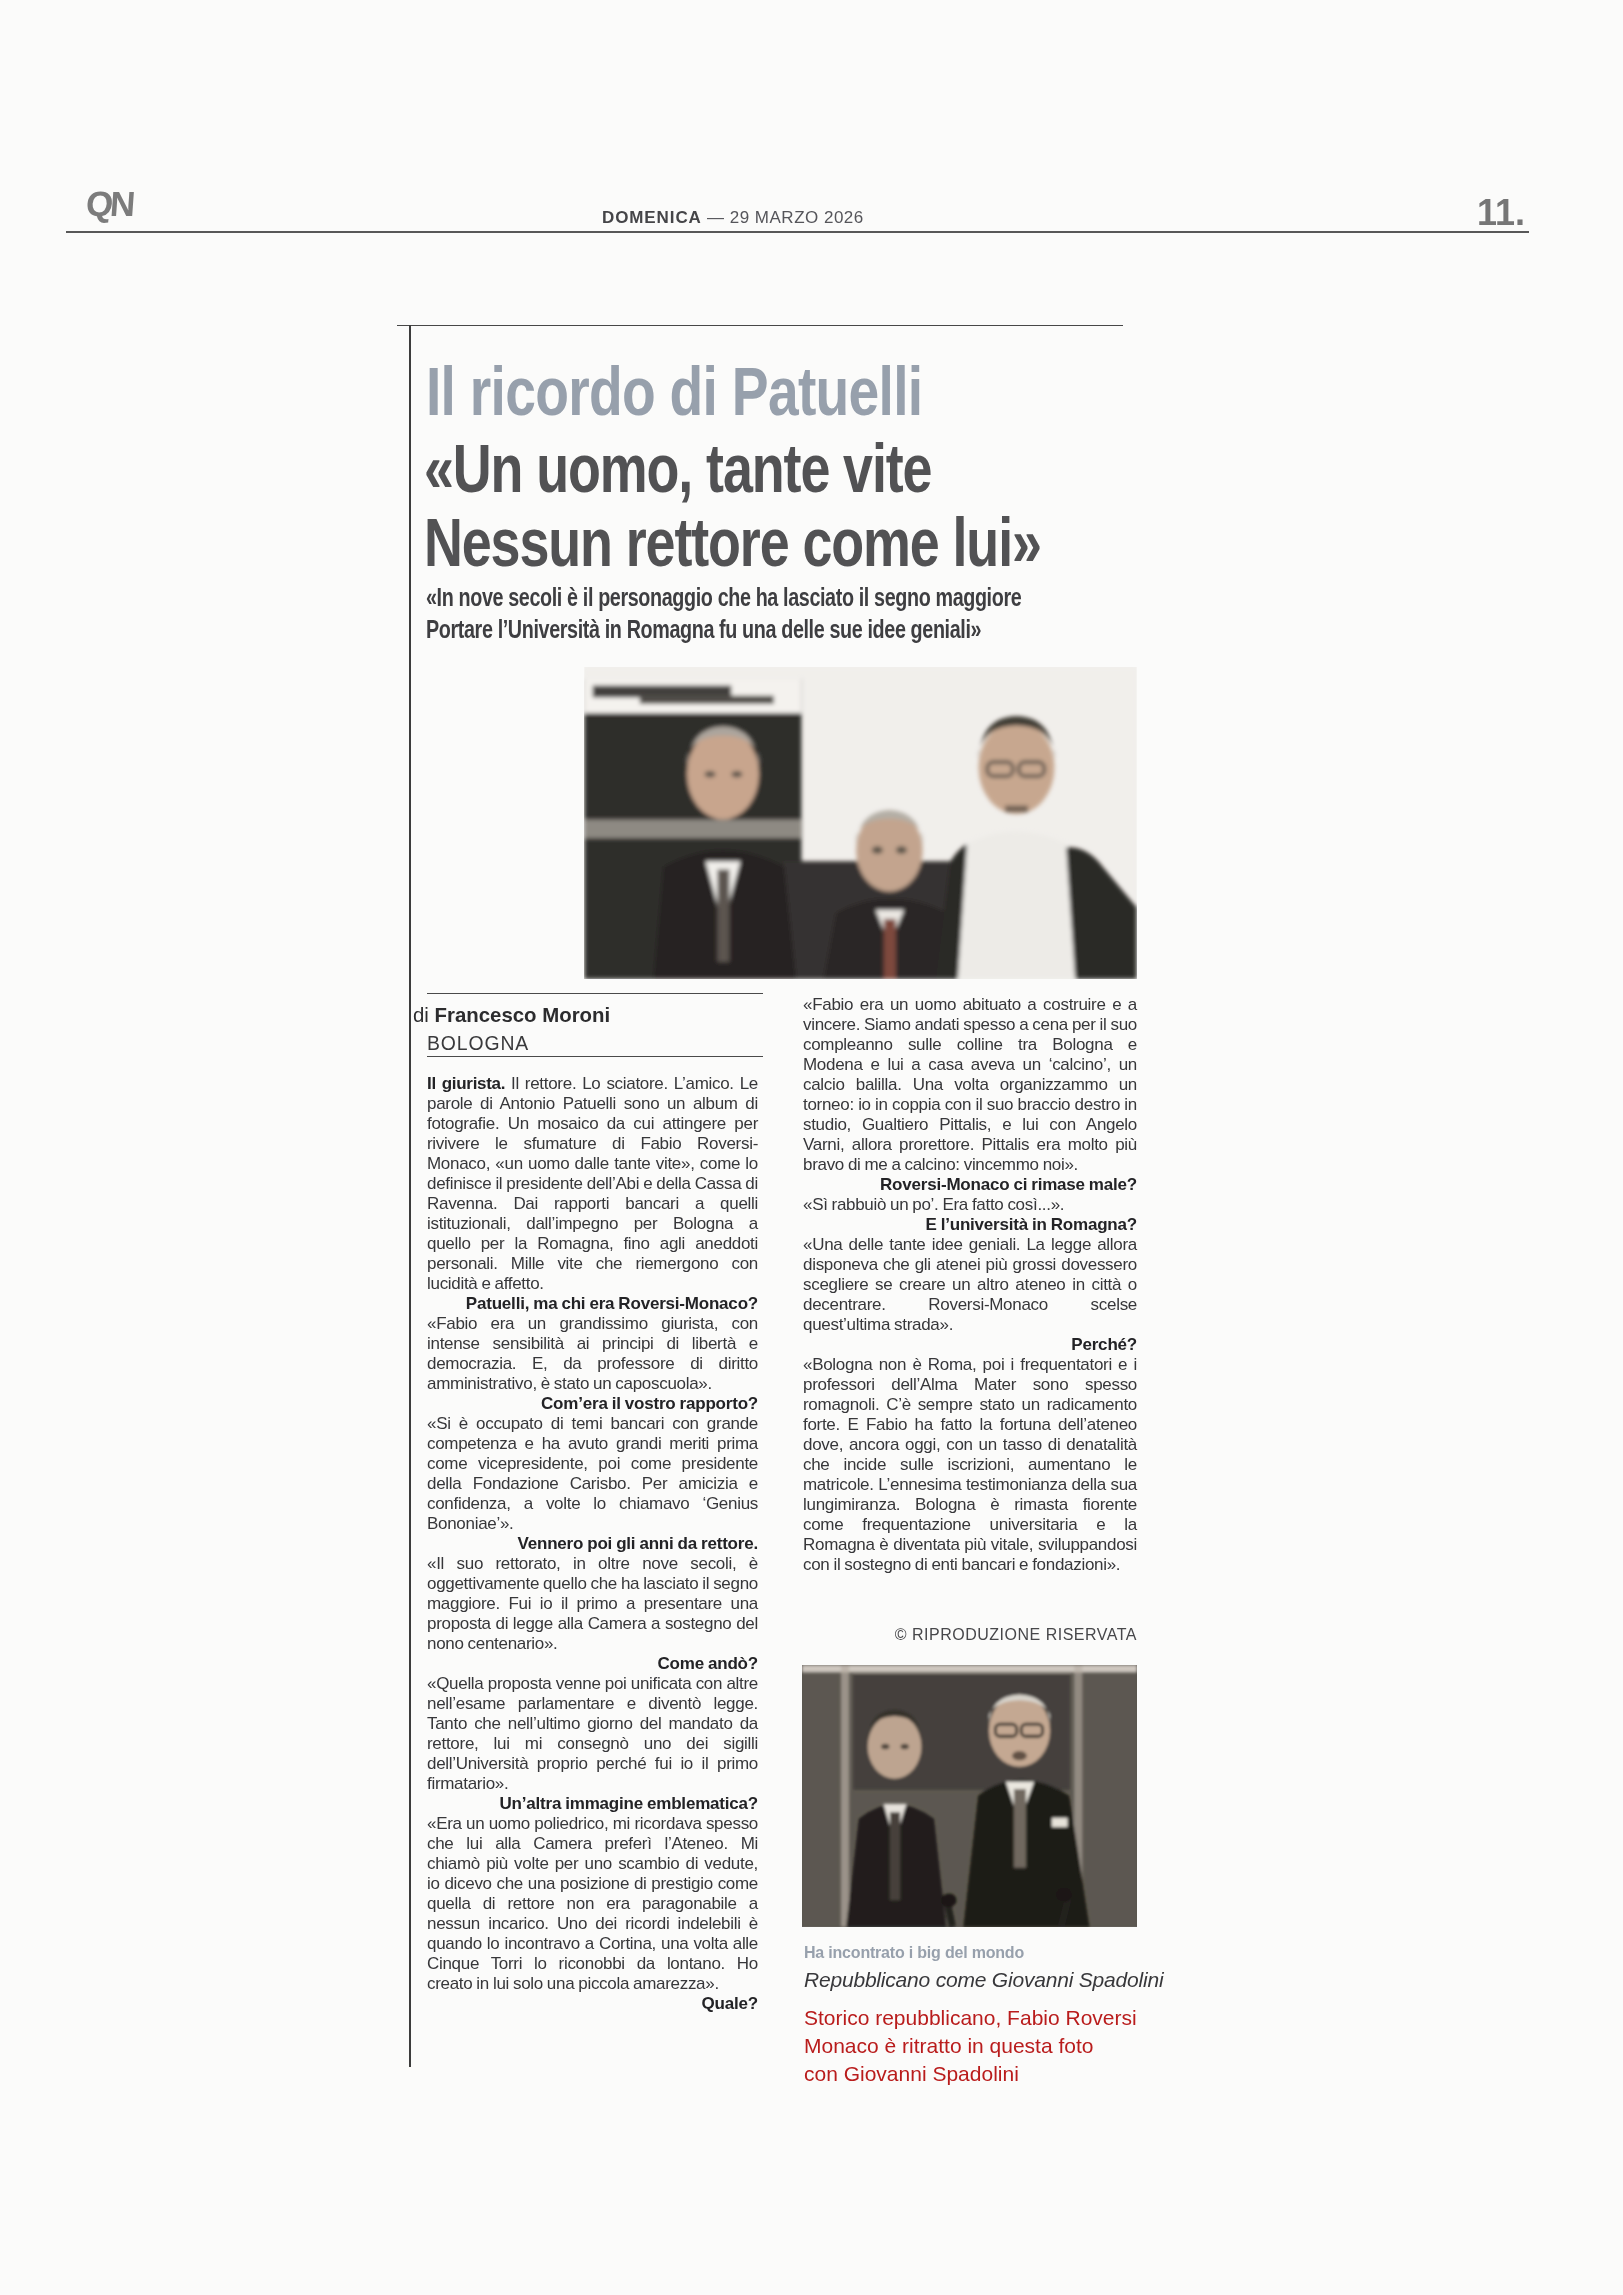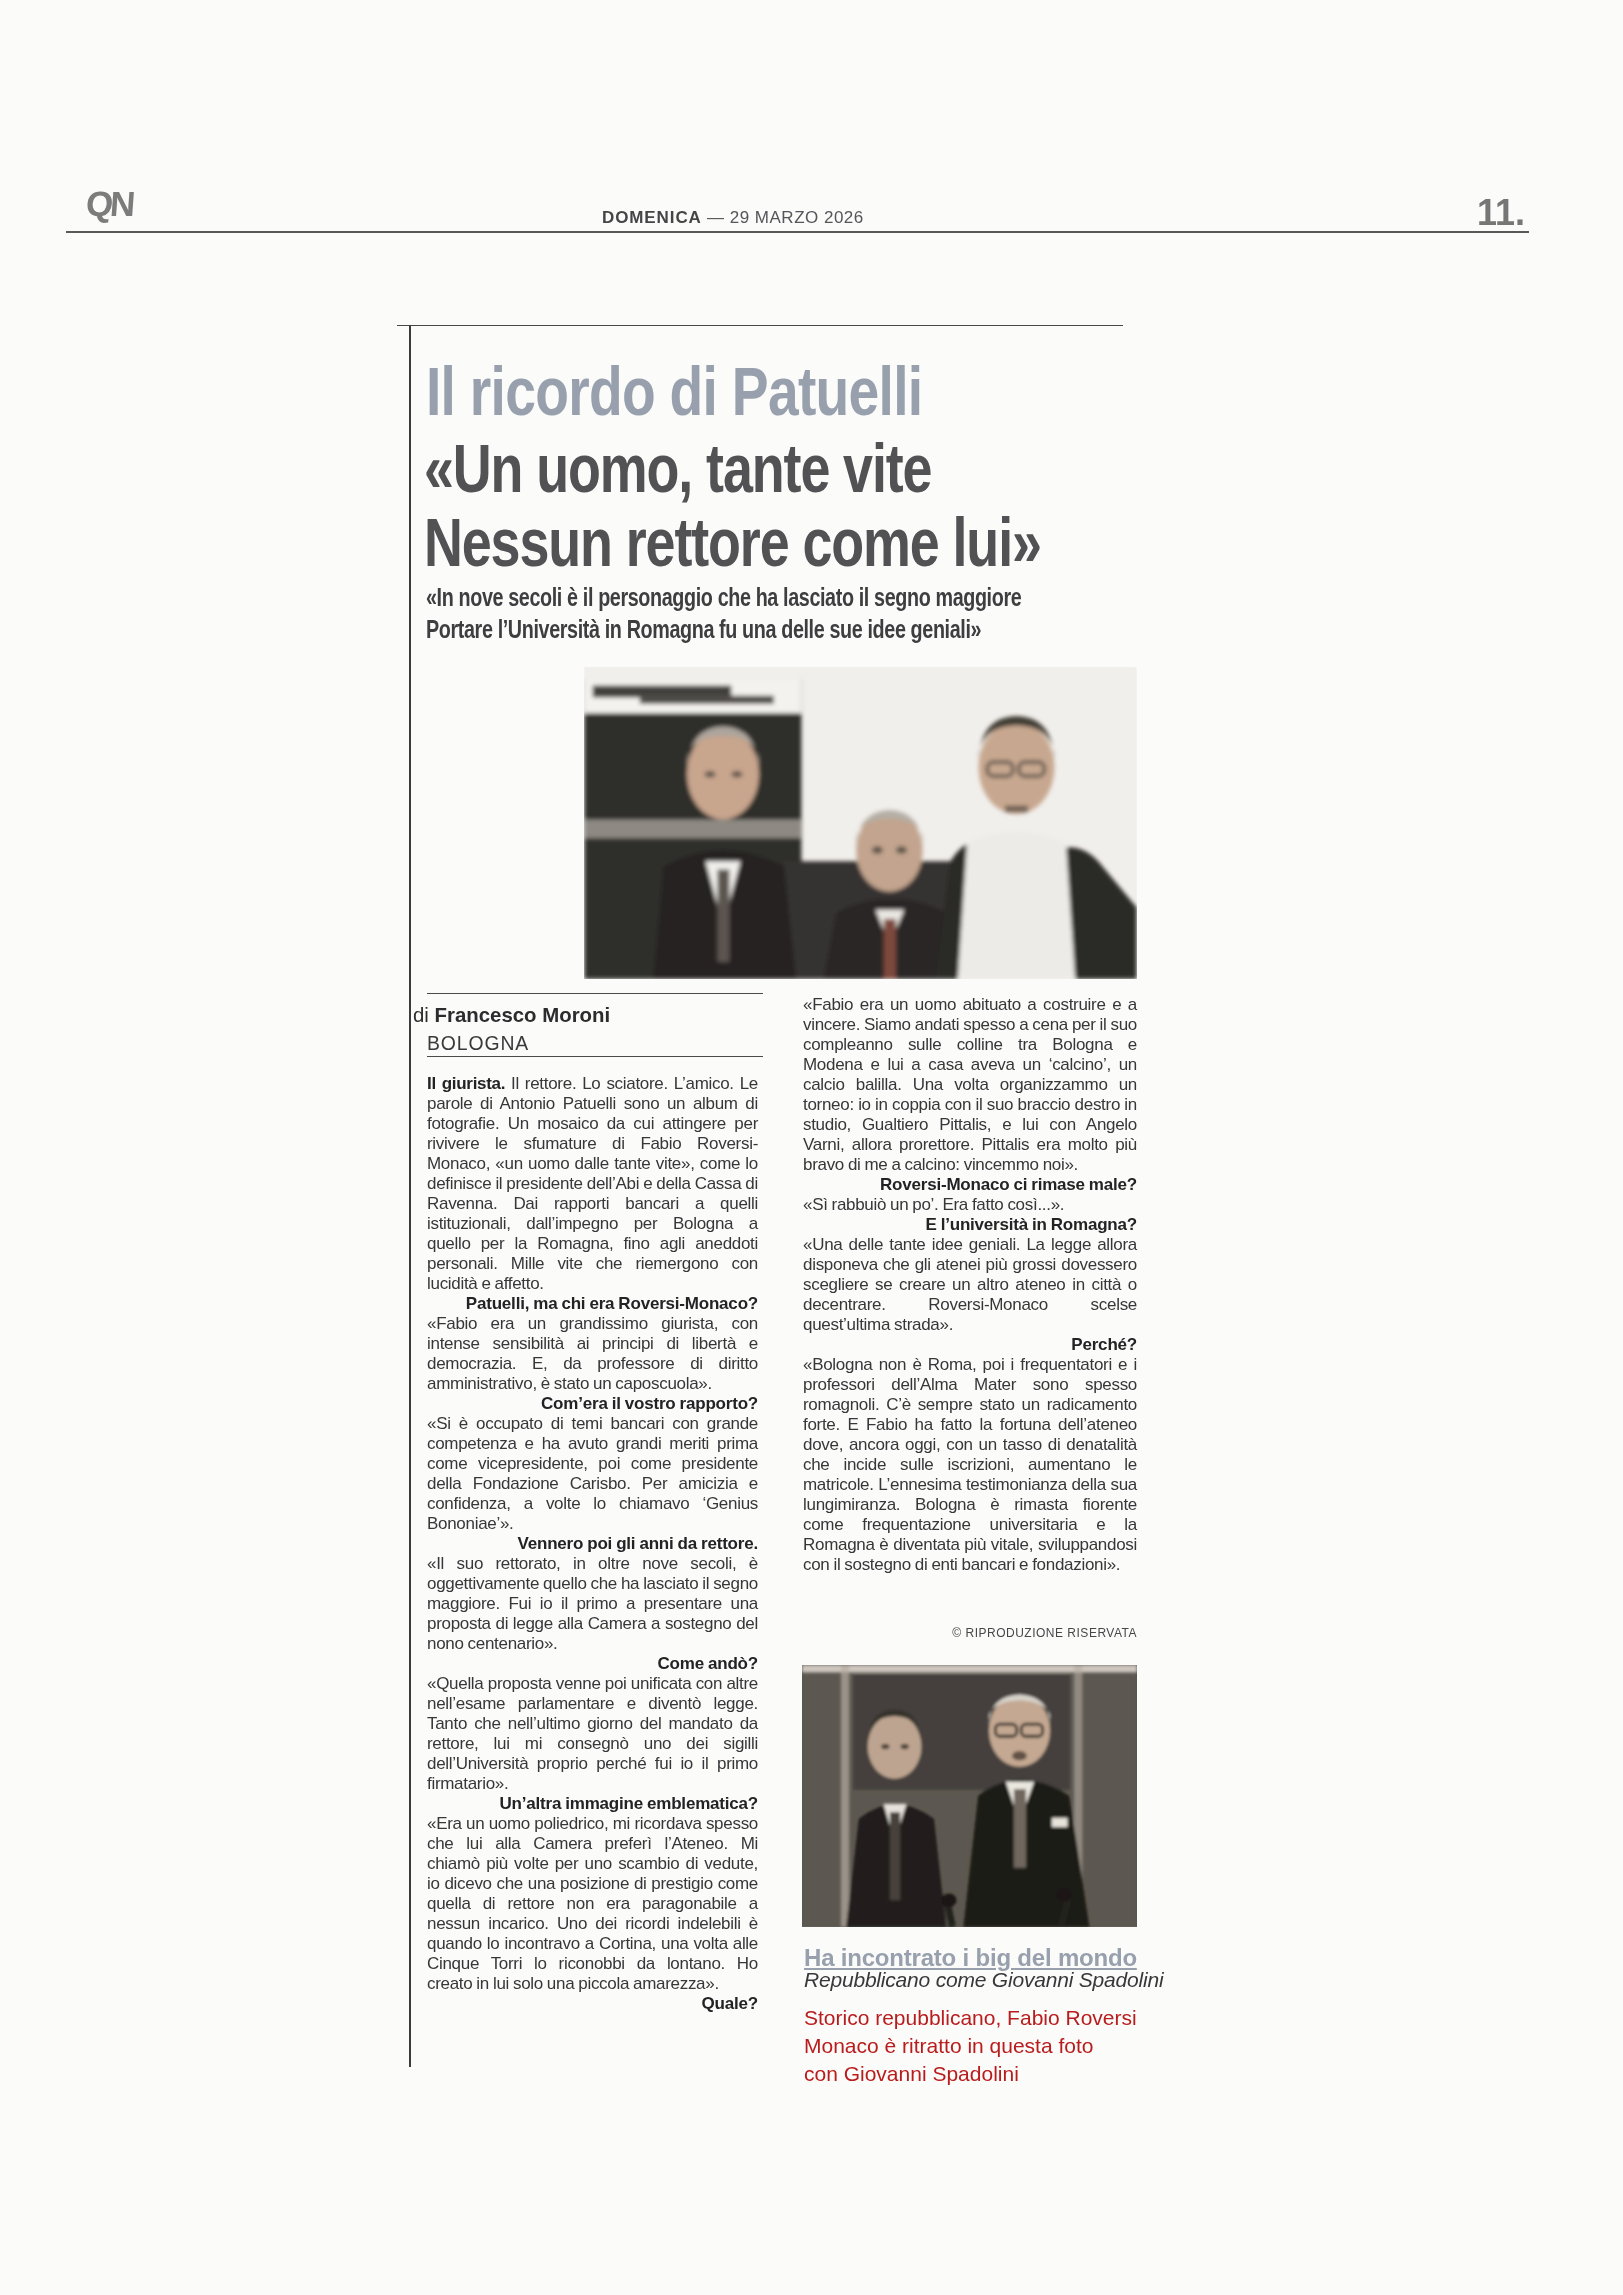--- a/index.html
+++ b/index.html
@@ -44,24 +44,24 @@
   #dateline{left:427px;top:1032px;font-size:19.4px;letter-spacing:0.9px;color:#3a3a3c;}
   #byline-rule-bottom{left:427px;top:1056px;width:336px;height:1.4px;background:#4a4a4a;}
   
   .bodycol{width:331px;}
   #left-column{left:427px;top:1074px;}
   #right-column{left:803px;top:995px;width:334px;}
   .bodycol p{margin:0;font-size:17px;line-height:20px;text-align:justify;
              color:var(--body-text,#37373a);letter-spacing:-0.3px;word-spacing:-0.5px;hyphens:auto;}
   .bodycol p.qa-q{font-weight:700;color:var(--question-bold,#232326);text-align:right;letter-spacing:-0.2px;}
   .bodycol p.qa-lead strong{font-weight:700;color:#232326;}
-  #copyright{left:803px;top:1626px;width:334px;text-align:right;font-size:12px;font-weight:500;
+  #copyright{left:803px;top:1626px;width:334px;text-align:right;font-size:16px;font-weight:500;
              letter-spacing:0.5px;color:#47474a;}
   
-  #p2-kicker{left:804px;top:1944px;font-size:24px;font-weight:700;color:var(--kicker-blue,#99a1ad);letter-spacing:-0.2px;text-decoration:underline;}
+  #p2-kicker{left:804px;top:1944px;font-size:16px;font-weight:700;color:var(--kicker-blue,#99a1ad);letter-spacing:-0.2px;}
   #p2-subtitle{left:804px;top:1968px;font-size:21px;font-style:italic;color:#38383b;letter-spacing:-0.2px;}
   #p2-body{left:804px;top:2004px;width:333px;}
   .p2cap-line{font-size:21px;line-height:28px;color:#b91c1c;}
 </style>
 </head>
 <body>
 
 <div id="page">
 
   <div class="abs" id="logo">QN</div>

